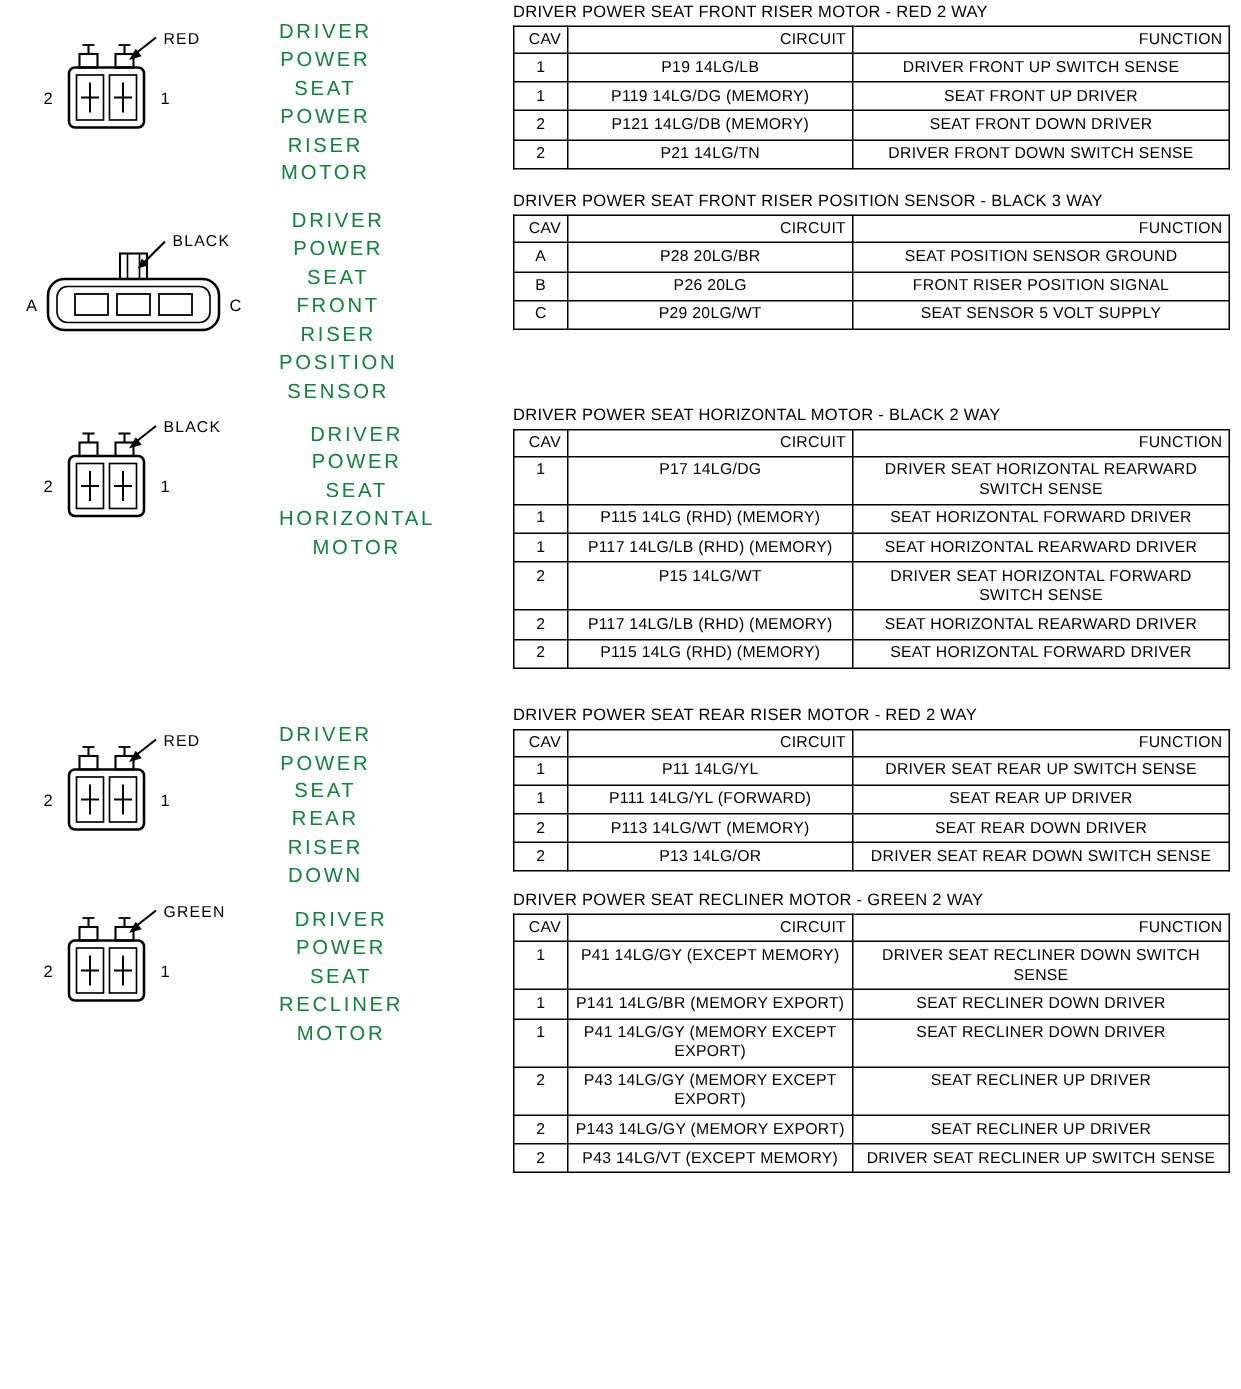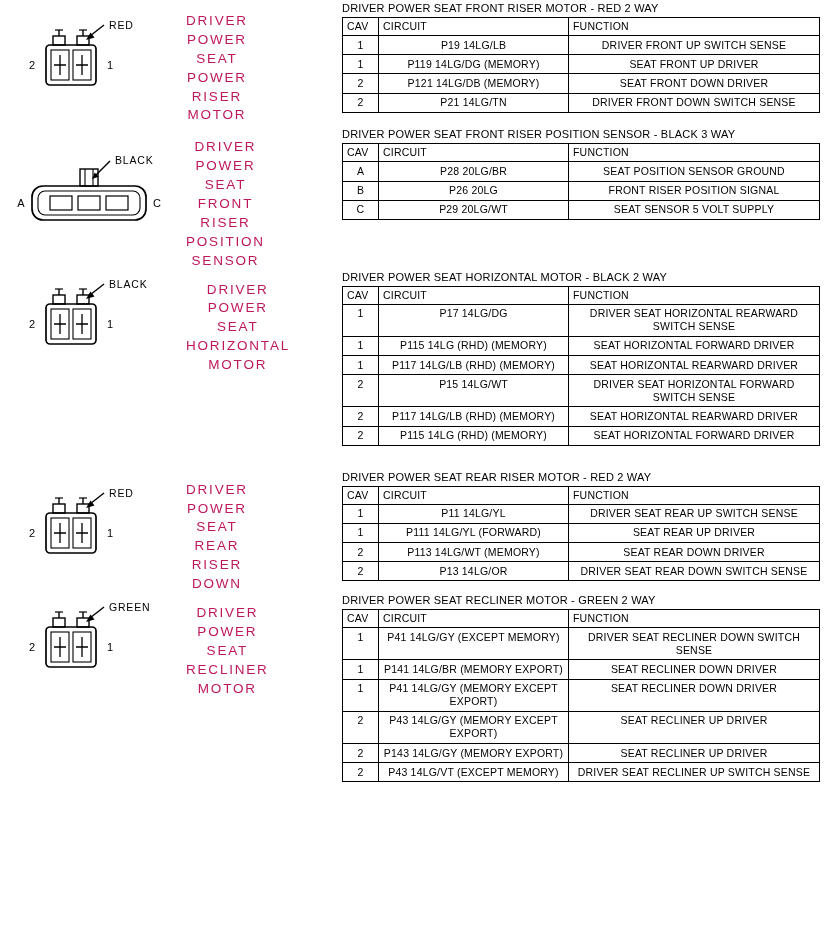--- a/index.html
+++ b/index.html
@@ -20,21 +20,21 @@
 
   .left { flex: 0 0 334px; width: 334px; }
   .fig { width: 178px; display: flex; flex-direction: row; align-items: center; }
   .conn { line-height: 0; }
   .caption {
     margin-top: 10px;
     text-align: center;
     font-size: 13.5px;
     letter-spacing: 1.8px;
     line-height: 1.4;
-    color: #be185d;
+    color: #15803d;
   }
 
   .right { flex: 0 0 478px; width: 478px; }
   .tbl-title {
     font-size: 11px;
     letter-spacing: 0.2px;
     padding-bottom: 3px;
     white-space: nowrap;
   }
   table.pin-table {
@@ -46,21 +46,21 @@
   .pin-table col.c-cav { width: 36px; }
   .pin-table col.c-circuit { width: 190px; }
   .pin-table th, .pin-table td {
     border: 1px solid #000;
     font-size: 10.5px;
     letter-spacing: 0.2px;
     padding: 2.5px 4px;
     vertical-align: top;
     line-height: 1.25;
   }
-  .pin-table th { text-align: left; font-weight: normal; padding: 2px 4px; }
+  .pin-table th { text-align: right; font-weight: normal; padding: 2px 4px; }
   td.col-cav { text-align: center; }
   td.col-circuit, td.col-function { text-align: center; overflow-wrap: break-word; }
 
   svg text { font-family: "Liberation Sans", sans-serif; fill: #000; }
   .svg-color-label { font-size: 10.5px; letter-spacing: 0.8px; }
   .svg-pin { font-size: 11px; }
 </style>
 </head>
 <body>
 

